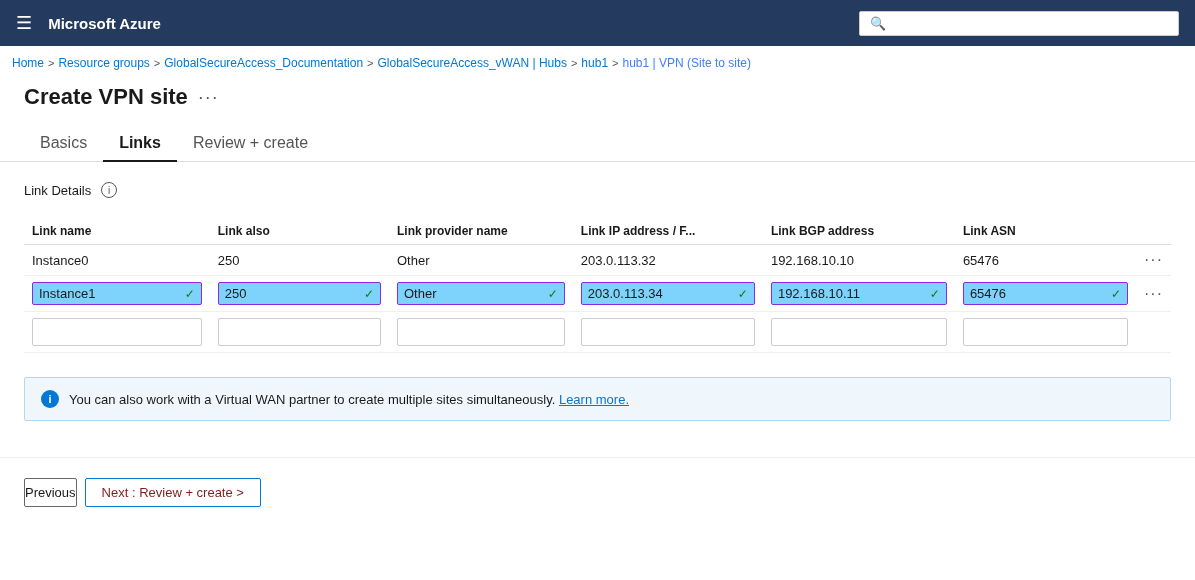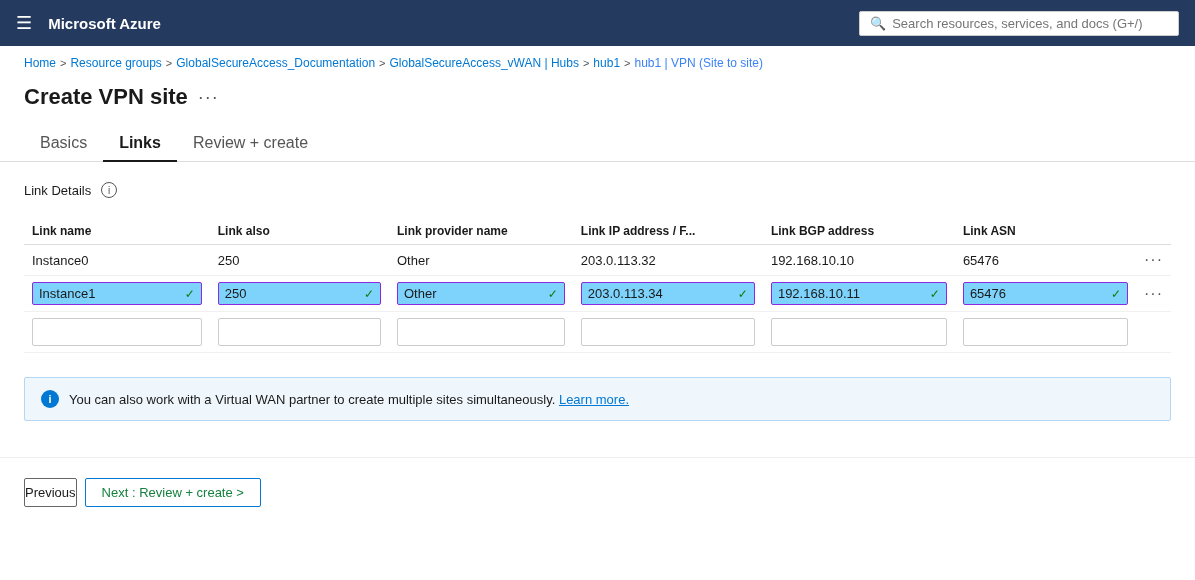--- a/index.html
+++ b/index.html
@@ -32,21 +32,21 @@
       border: none;
       outline: none;
       font-size: 13px;
       width: 100%;
       color: #555;
     }
     .search-icon-char { color: #555; font-size: 13px; }
 
     
     .breadcrumb {
-      padding: 10px 24px;
+      padding: 10px 12px;
       font-size: 12px;
       color: #0078d4;
       display: flex;
       align-items: center;
       gap: 4px;
       flex-wrap: wrap;
     }
     .breadcrumb a { color: #0078d4; text-decoration: none; }
     .breadcrumb-sep { color: #555; font-size: 11px; }
     .breadcrumb-last { color: #3b82f6; }
@@ -180,35 +180,34 @@
       background: #fff;
       color: #1a1a1a;
       cursor: pointer;
       font-size: 13px;
       border-radius: 2px;
     }
     .btn-primary {
       padding: 6px 16px;
       border: 1px solid #0078d4;
       background: #fff;
-      color: #15803d;
+      color: #7f1d1d;
       cursor: pointer;
       font-size: 13px;
       border-radius: 2px;
     }
   </style>
 </head>
 <body>
 
 <nav class="top-nav">
   <span class="hamburger">☰</span>
   <span class="azure-logo">Microsoft Azure</span>
   <div class="search-bar">
     <span class="search-icon-char">🔍</span>
-    <input type="text" placeholder="Search resources, services, and docs (G+/)" style="">
   </div>
 </nav>
 
 <div class="breadcrumb">
   <a>Home</a>
   <span class="breadcrumb-sep">&gt;</span>
   <a>Resource groups</a>
   <span class="breadcrumb-sep">&gt;</span>
   <a>GlobalSecureAccess_Documentation</a>
   <span class="breadcrumb-sep">&gt;</span>

